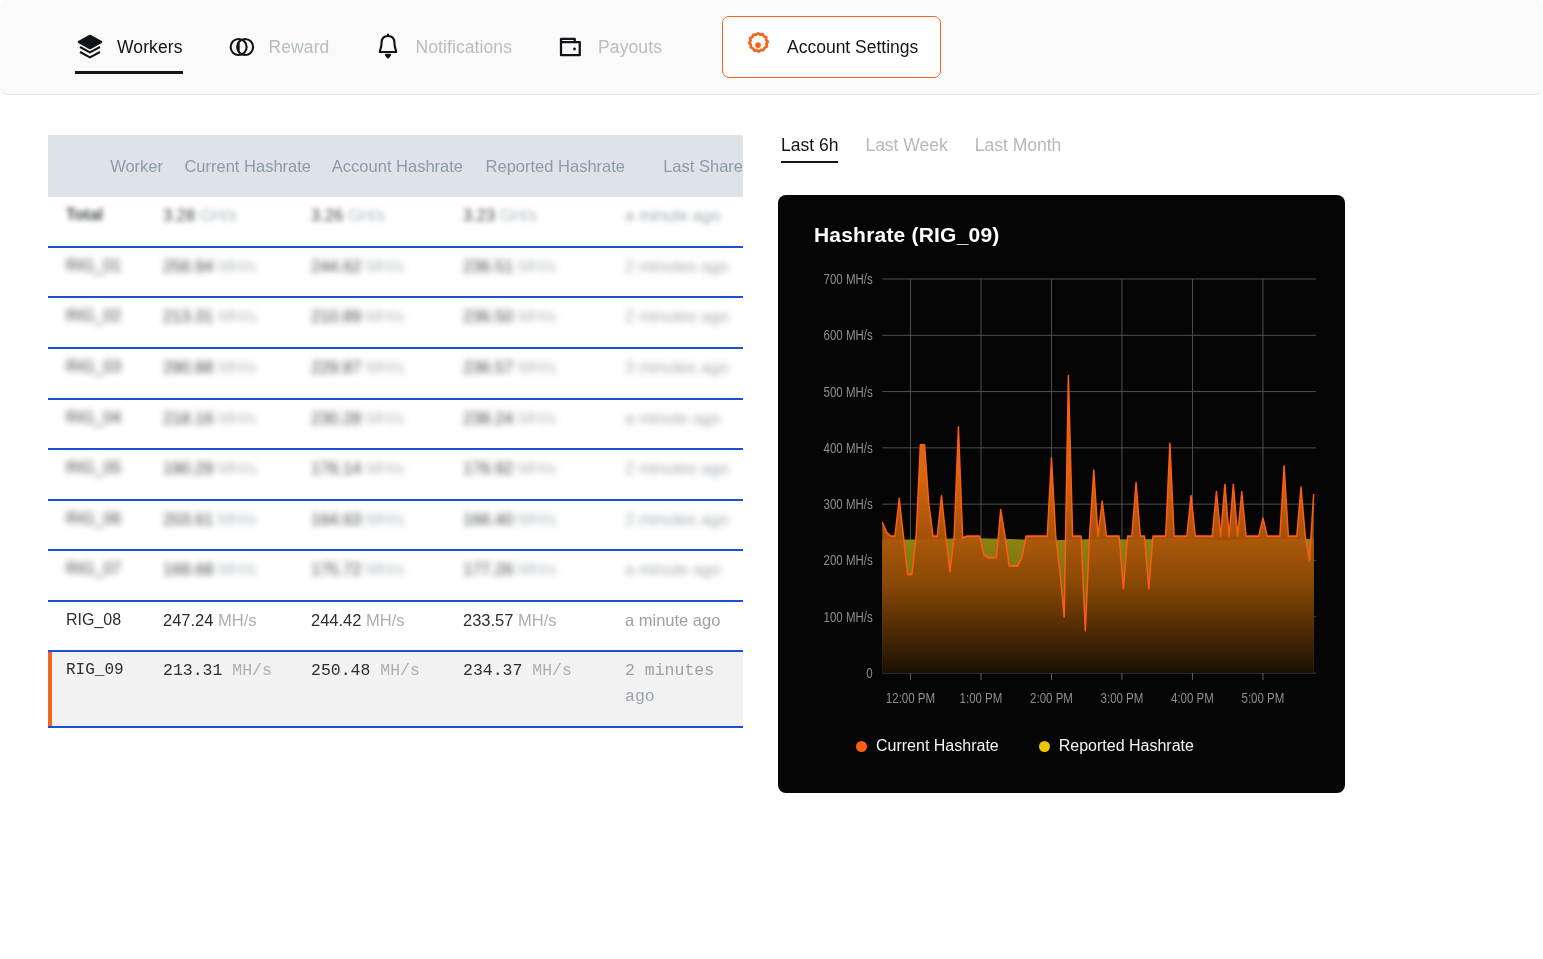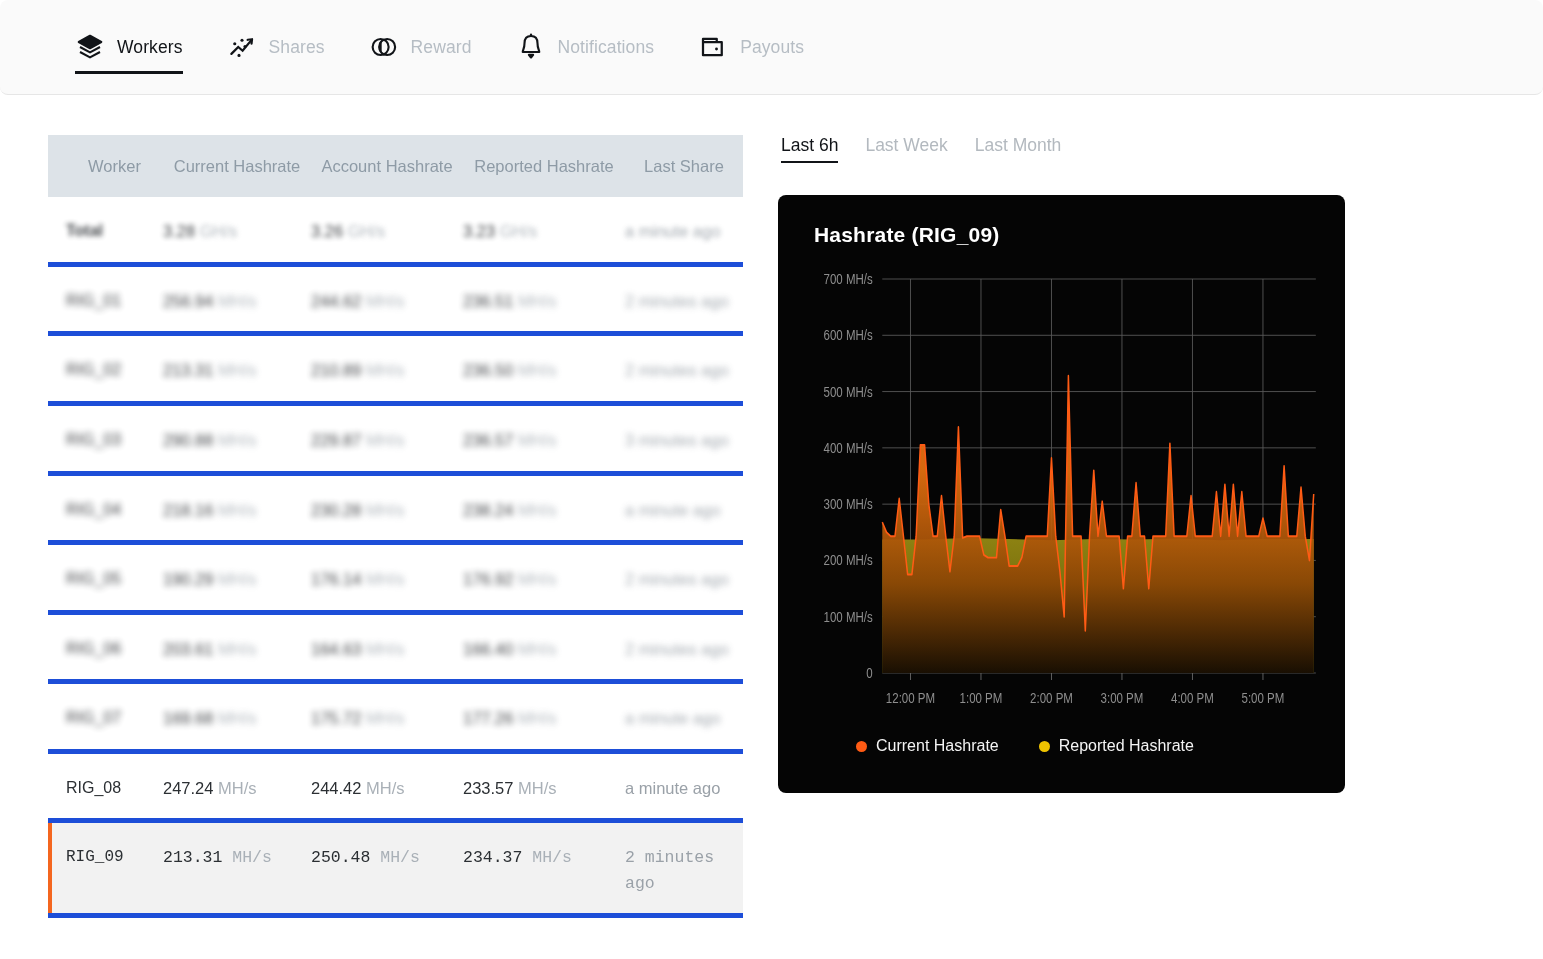--- a/index.html
+++ b/index.html
@@ -64,35 +64,35 @@
   .left-pane { width: 750px; padding: 40px 0 0 48px; }
   .right-pane { flex: 1; padding: 40px 65px 0 28px; }
 
   
   table.workers { width: 695px; border-collapse: collapse; table-layout: fixed; }
   table.workers thead th {
     background: #dde3e8;
     color: #8e9ba6;
     font-weight: 400;
     font-size: 16.5px;
-    text-align: center;
+    text-align: right;
     padding: 20px 0 20px 0;
     vertical-align: middle;
     line-height: 1.35;
   }
   table.workers thead th:first-child { padding-left: 18px; }
   th.c-worker { width: 115px; }
   th.c-cur    { width: 148px; }
   th.c-avg    { width: 152px; }
   th.c-rep    { width: 162px; }
   th.c-last   { width: 118px; }
 
   table.workers tbody td {
-    border-bottom: 5px solid #1d4ed8;
-    padding: 22px 10px 17px 0;
+    border-bottom: 2px solid #1d4ed8;
+    padding: 6px 10px 17px 0;
     font-size: 16.5px;
     color: #2b2f33;
     vertical-align: top;
     line-height: 1.55;
   }
   table.workers tbody td.worker-cell { padding-left: 18px; font-size: 16px; }
   table.workers tbody tr.total-row td.worker-cell { font-weight: 700; }
   .unit { color: #a9b0b7; }
   .last-share { color: #9aa1a8; }
 
@@ -150,33 +150,20 @@
     <span class="nav-icon">
       <svg width="30" height="30" viewBox="0 0 24 24" fill="none" stroke="#111418" stroke-width="1.7" stroke-linejoin="round">
         <path d="M12 3 L21 8 L12 13 L3 8 Z" fill="#111418"></path>
         <path d="M4 12 L12 16.3 L20 12"></path>
         <path d="M4 16 L12 20.3 L20 16"></path>
       </svg>
     </span>
     <span class="nav-label">Workers</span>
   </div>
 
-  <div class="nav-item">
-    <span class="nav-icon">
-      <svg width="30" height="30" viewBox="0 0 24 24" fill="none" stroke="#111418" stroke-width="1.8" stroke-linecap="round">
-        <path d="M3.5 17.5 L9 12 L12.5 15 L19.5 6.5"></path>
-        <path d="M16.5 6.2 L20 5.8 L19.6 9.3" stroke-linejoin="round"></path>
-        <circle cx="6.2" cy="9.4" r="1.25" fill="#111418" stroke="none"></circle>
-        <circle cx="12" cy="6.6" r="1.25" fill="#111418" stroke="none"></circle>
-        <circle cx="9.6" cy="18.7" r="1.25" fill="#111418" stroke="none"></circle>
-        <circle cx="14.4" cy="11.6" r="1.25" fill="#111418" stroke="none"></circle>
-      </svg>
-    </span>
-    <span class="nav-label">Shares</span>
-  </div>
 
   <div class="nav-item">
     <span class="nav-icon">
       <svg width="30" height="30" viewBox="0 0 24 24" fill="none" stroke="#111418" stroke-width="1.7">
         <circle cx="14.5" cy="12" r="6.4"></circle>
         <circle cx="9.3" cy="12" r="6.4"></circle>
         <path d="M9.3 8.6 V15.4" stroke-linecap="round"></path>
       </svg>
     </span>
     <span class="nav-label">Reward</span>
@@ -197,20 +184,29 @@
     <span class="nav-icon">
       <svg width="30" height="30" viewBox="0 0 24 24" fill="none" stroke="#111418" stroke-width="1.8" stroke-linejoin="round">
         <path d="M4 8 V18.5 H19 V8 Z"></path>
         <path d="M4 8 V5.5 H15 V8"></path>
         <circle cx="14.8" cy="13.6" r="1.15" fill="#111418" stroke="none"></circle>
       </svg>
     </span>
     <span class="nav-label">Payouts</span>
   </div>
 
+  <div class="settings-btn">
+    <span class="nav-icon">
+      <svg width="30" height="30" viewBox="0 0 24 24" fill="none" stroke="#f4661f" stroke-width="2.1" stroke-linejoin="round">
+        <path d="M12 2.6 l1.8 1.1 2-0.5 0.9 1.9 2 0.7 -0.3 2.1 1.5 1.5 -1.2 1.7 0.5 2.1 -1.9 0.9 -0.8 2 -2.1 -0.2 -1.6 1.4 -1.7 -1.2 -2.1 0.5 -0.9 -1.9 -2 -0.8 0.2 -2.1 -1.4 -1.5 1.2 -1.7 -0.5 -2.1 1.9 -0.9 0.8 -2 2.1 0.2 Z"></path>
+        <circle cx="12" cy="12" r="2.3" fill="#f4661f" stroke="none"></circle>
+      </svg>
+    </span>
+    <span class="nav-label">Account Settings</span>
+  </div>
 </div>
 
 <div class="content">
 
   <div class="left-pane">
     <table class="workers">
       <thead>
         <tr>
           <th class="c-worker">Worker</th>
           <th class="c-cur">Current Hashrate</th>

